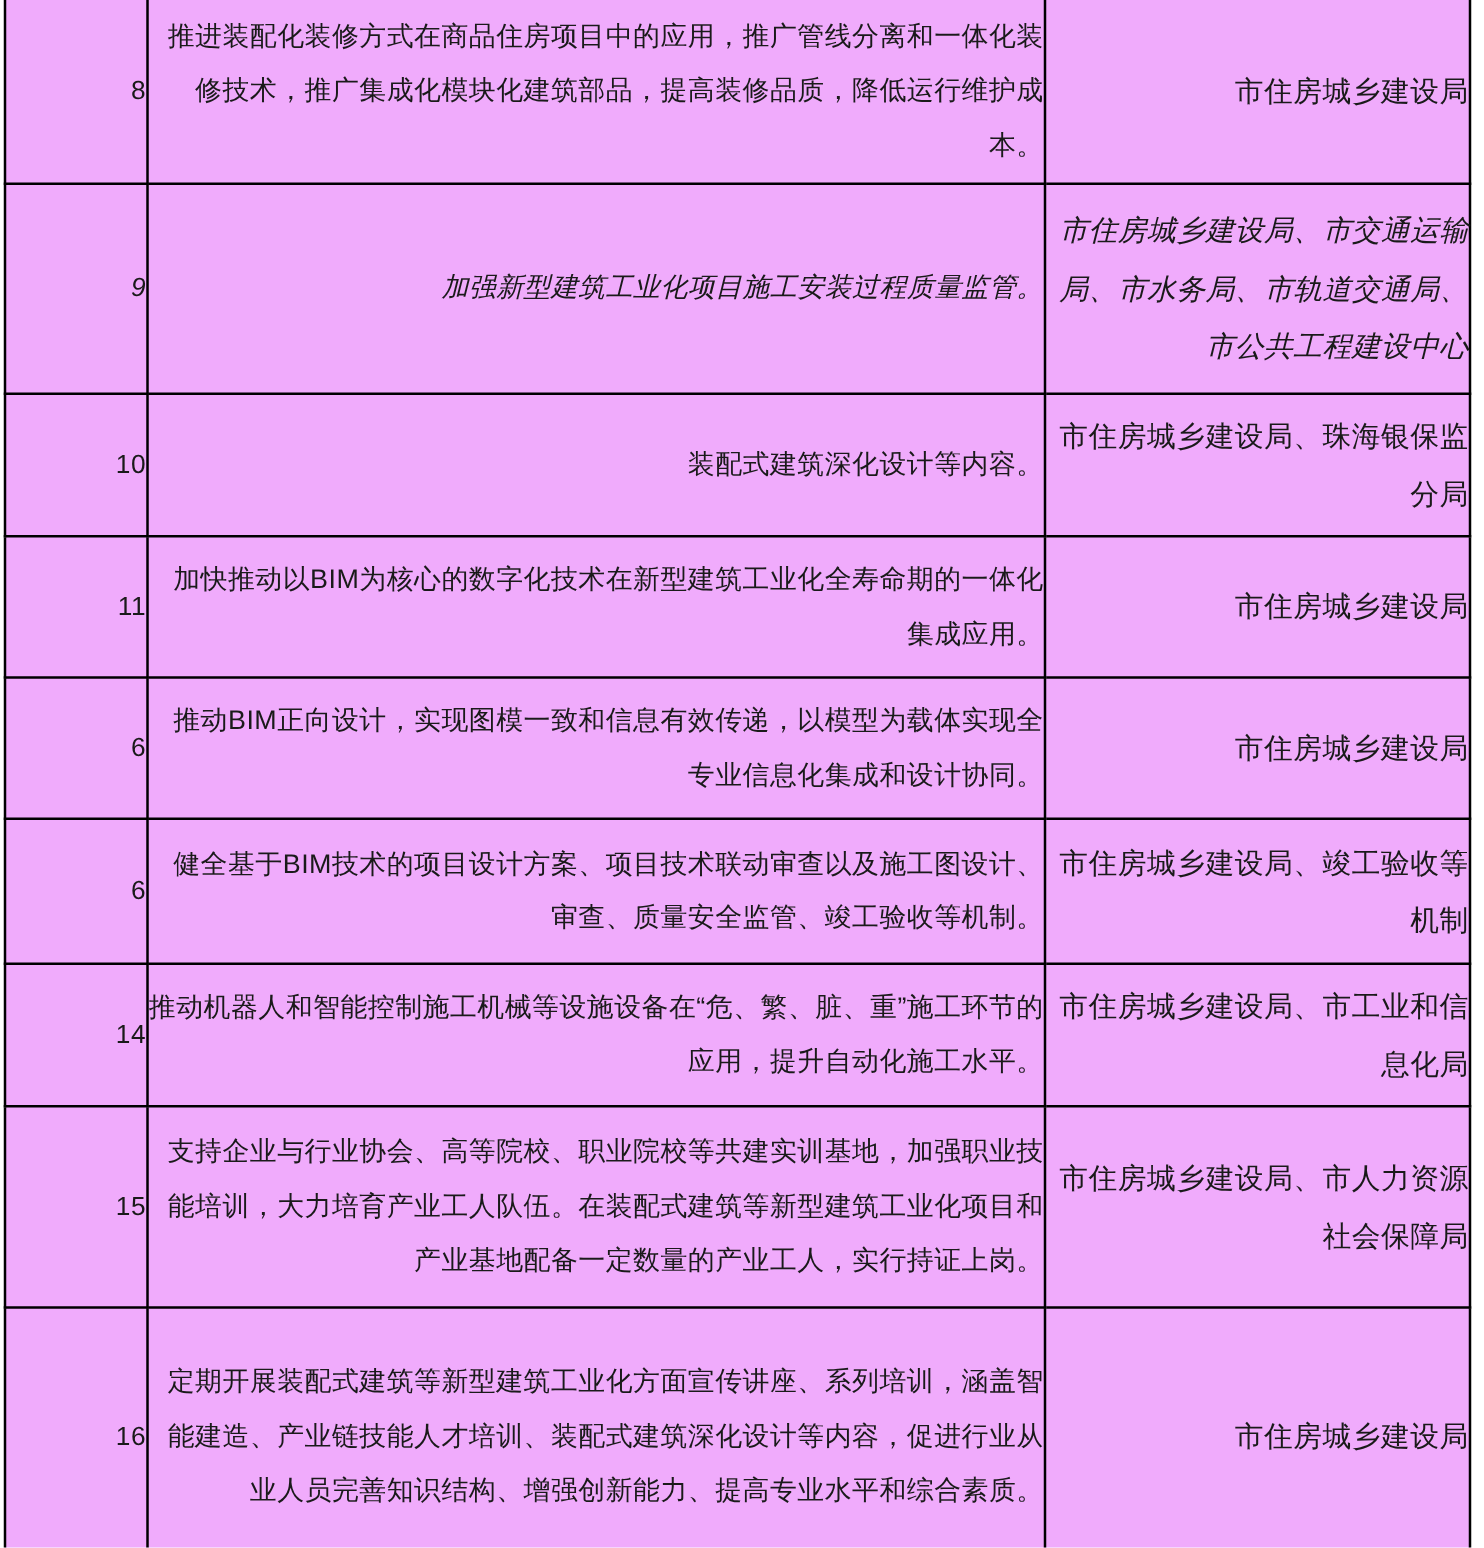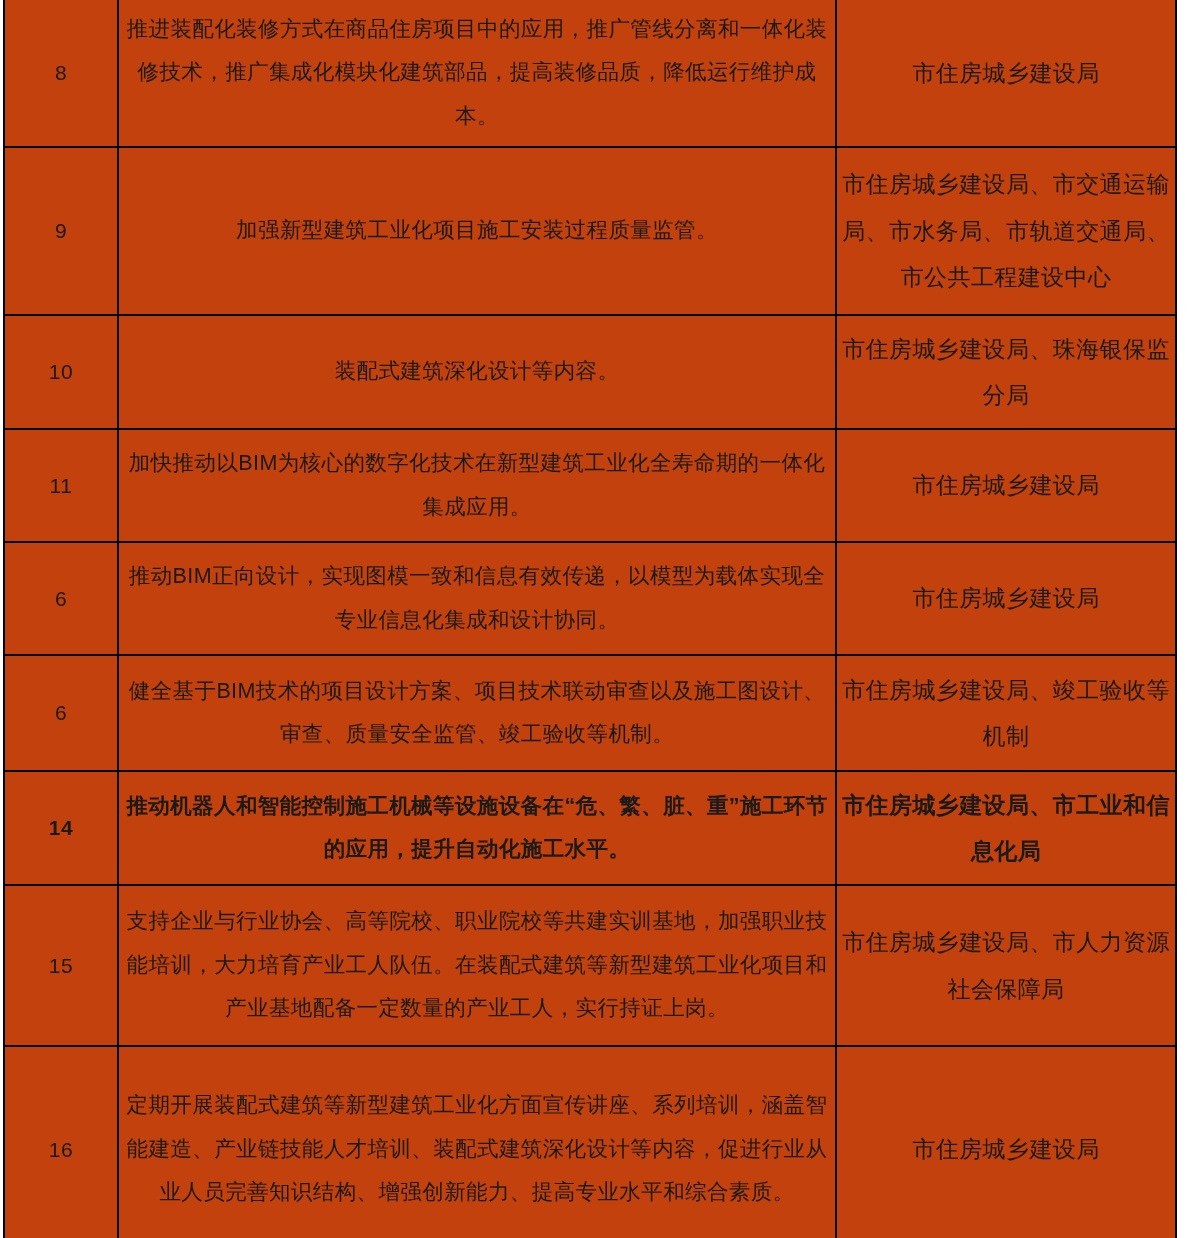--- a/index.html
+++ b/index.html
@@ -33,23 +33,23 @@
     table-layout: fixed;
     background: #ffffff;
   }
 
   .task-table col.c-index { width: 114px; }
   .task-table col.c-task  { width: 718px; }
   .task-table col.c-dept  { width: 340px; }
 
   .task-table td {
     border: 2px solid #000000;
-    background: #c2410c;
+    background: #f0abfc;
     vertical-align: middle;
-    text-align: center;
+    text-align: right;
     padding: 0;
   }
 
   .cell-index {
     font-size: 21px;
     line-height: 1.4;
     letter-spacing: 0.5px;
     color: #1a1a1a;
   }
 
@@ -66,26 +66,26 @@
     font-size: 23px;
     line-height: 2.02;
     letter-spacing: 0.4px;
     padding: 14px 16px;
     color: #1a1a1a;
     text-align: center;
   }
 
   
   tr[data-row="8"]  td { height: 146px; }
-  tr[data-row="9"]  td { height: 166px; }
+  tr[data-row="9"]  td { height: 166px; font-style: italic; }
   tr[data-row="10"] td { height: 112px; }
   tr[data-row="11"] td { height: 111px; }
   tr[data-row="12"] td { height: 111px; }
   tr[data-row="13"] td { height: 114px; }
-  tr[data-row="14"] td { height: 112px; font-weight: bold; }
+  tr[data-row="14"] td { height: 112px; }
   tr[data-row="15"] td { height: 159px; }
   tr[data-row="16"] td { height: 205px; }
 </style>
 </head>
 <body>
 
 <div class="sheet">
 
   <table class="task-table">
     <colgroup>

